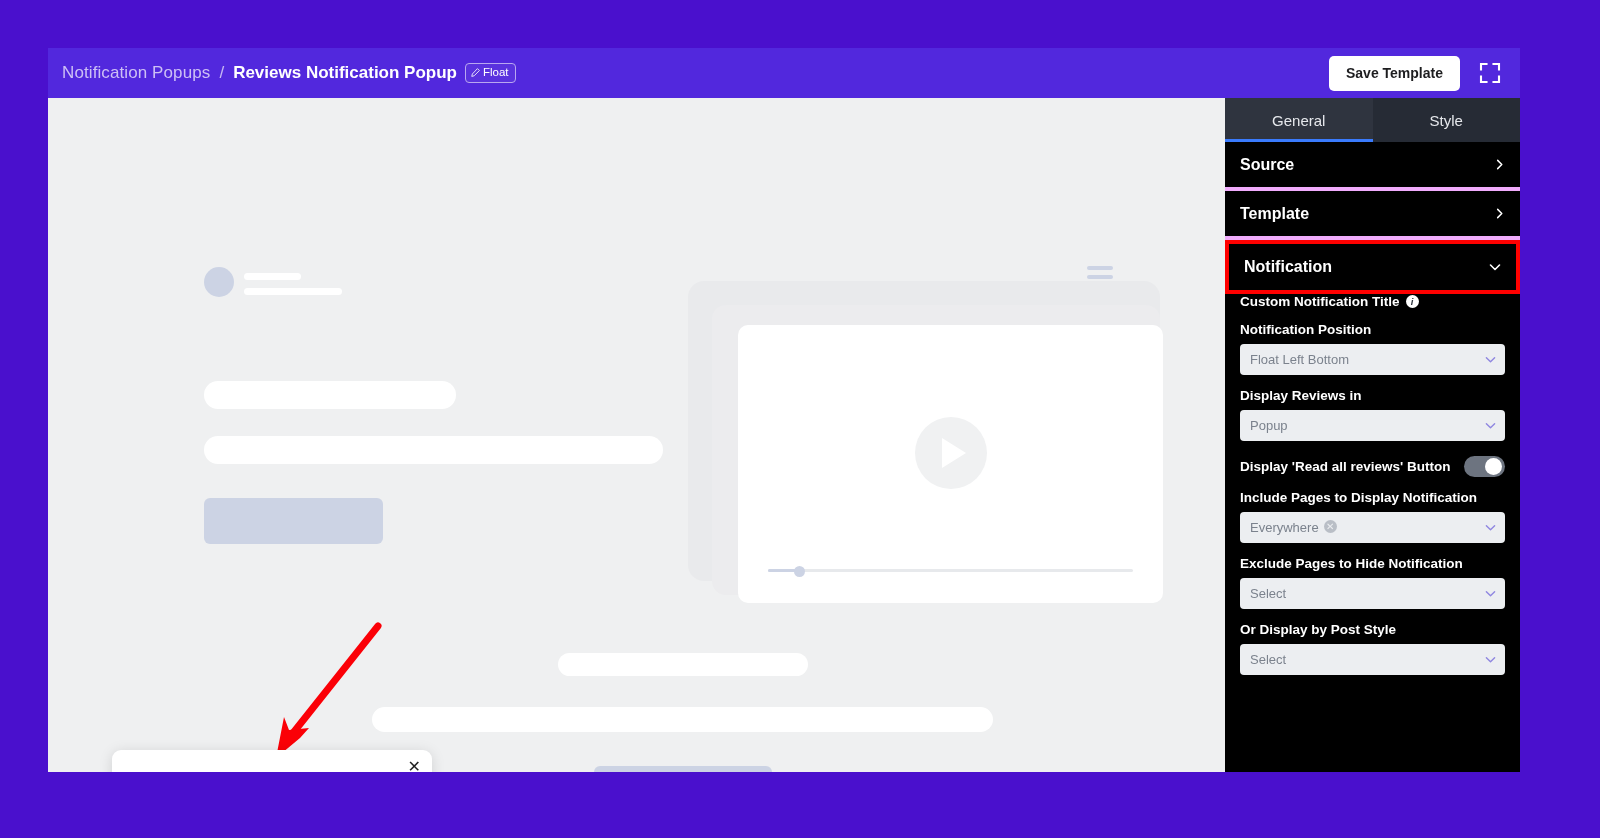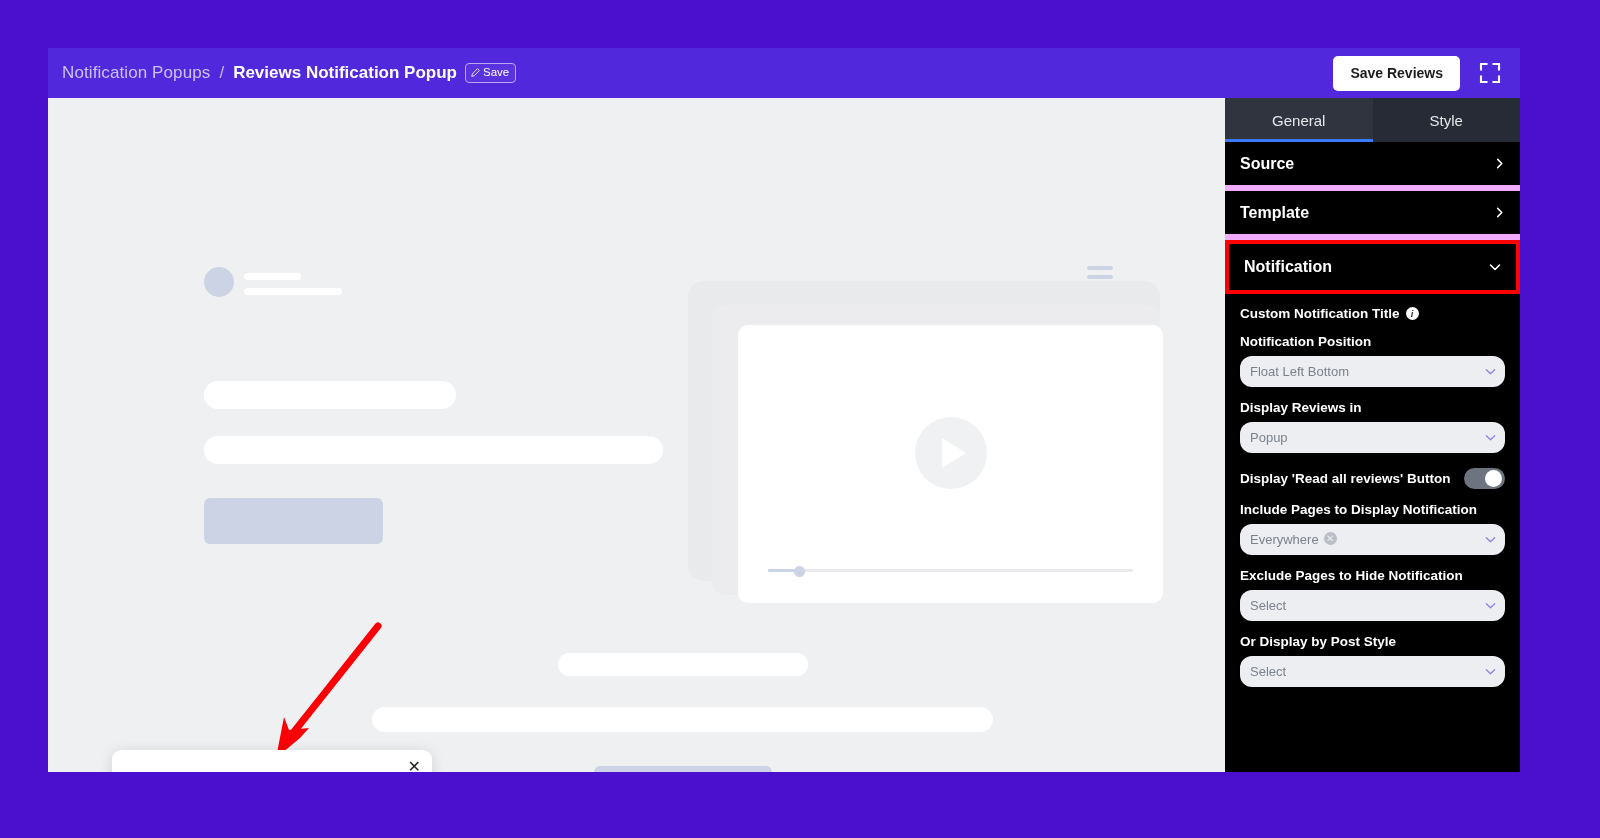--- a/index.html
+++ b/index.html
@@ -148,46 +148,46 @@
   }
   .tab.inactive { background: #262b35; color: #e6e8ec; text-align: center; }
   .tab.active::after {
     content: ""; position: absolute; left: 0; right: 0; bottom: 0;
     height: 3px; background: #3a7bfd;
   }
   #sidebar-scroll { flex: 1 1 auto; overflow: hidden; }
   .acc-row {
     height: 49px; display: flex; align-items: center;
     padding: 0 15px; color: #ffffff; font-size: 16px; font-weight: 700;
-    border-bottom: 6px solid #f0abfc; cursor: pointer;
+    border-bottom: 4px solid #f0abfc; cursor: pointer;
   }
   .acc-row .chev { margin-left: auto; display: block; }
   #acc-notification-wrap {
     border: 4px solid #ff0000; margin: 0; position: relative;
   }
   #acc-notification { border-bottom: none; height: 46px; text-align: center; }
 
-  .fields { padding: 12px 15px 0; }
+  .fields { padding: 0 15px 0; }
   .field-label {
     color: #ffffff; font-size: 13.5px; font-weight: 700;
     display: flex; align-items: center; gap: 6px; margin-bottom: 7px;
   }
   .info-icon {
     width: 13px; height: 13px; border-radius: 50%; background: #ffffff;
     color: #2b303b; font-size: 9.5px; font-weight: 700; font-style: italic;
     display: inline-flex; align-items: center; justify-content: center;
     line-height: 1;
   }
   .text-input {
     width: 100%; height: 31px; background: #ffffff; border: none; border-radius: 4px;
     padding: 0 10px; font-family: inherit; font-size: 13px; color: #6f7580;
     outline: none;
   }
   .select-box {
-    width: 100%; height: 31px; background: #eceef1; border-radius: 12px;
+    width: 100%; height: 31px; background: #eceef1; border-radius: 4px;
     display: flex; align-items: center; padding: 0 9px 0 10px;
     font-size: 13px; color: #7b828d; cursor: pointer;
   }
   .select-box .chev-sm { margin-left: auto; }
   .field { margin-bottom: 13px; }
   .tag-chip { display: inline-flex; align-items: flex-start; gap: 5px; }
   .tag-x {
     width: 13px; height: 13px; border-radius: 50%; background: #b9bec6;
     color: #eceef1; font-size: 10px; line-height: 13px; text-align: center;
     display: inline-block;
@@ -213,25 +213,25 @@
   <div id="app-window">
 
     <div id="topbar">
       <span class="crumb-root">Notification Popups</span>
       <span class="crumb-sep">/</span>
       <span class="crumb-current">Reviews Notification Popup</span>
       <span class="edit-chip">
         <svg width="9" height="9" viewBox="0 0 12 12">
           <path d="M8.6 0.8 L11.2 3.4 L4.2 10.4 L1 11.2 L1.8 8 Z" fill="none" stroke="#ffffff" stroke-width="1.1"></path>
         </svg>
-        <span>Save</span>
+        <span>Float</span>
       </span>
 
       <div id="topbar-right">
-        <button id="save-template-btn">Save Reviews</button>
+        <button id="save-template-btn">Save Template</button>
         <svg id="expand-icon" viewBox="0 0 24 24">
           <g fill="none" stroke="#ffffff" stroke-width="2.1" stroke-linecap="square">
             <path d="M3 8.5 V3 H8.5"></path>
             <path d="M15.5 3 H21 V8.5"></path>
             <path d="M21 15.5 V21 H15.5"></path>
             <path d="M8.5 21 H3 V15.5"></path>
           </g>
         </svg>
       </div>
     </div>

